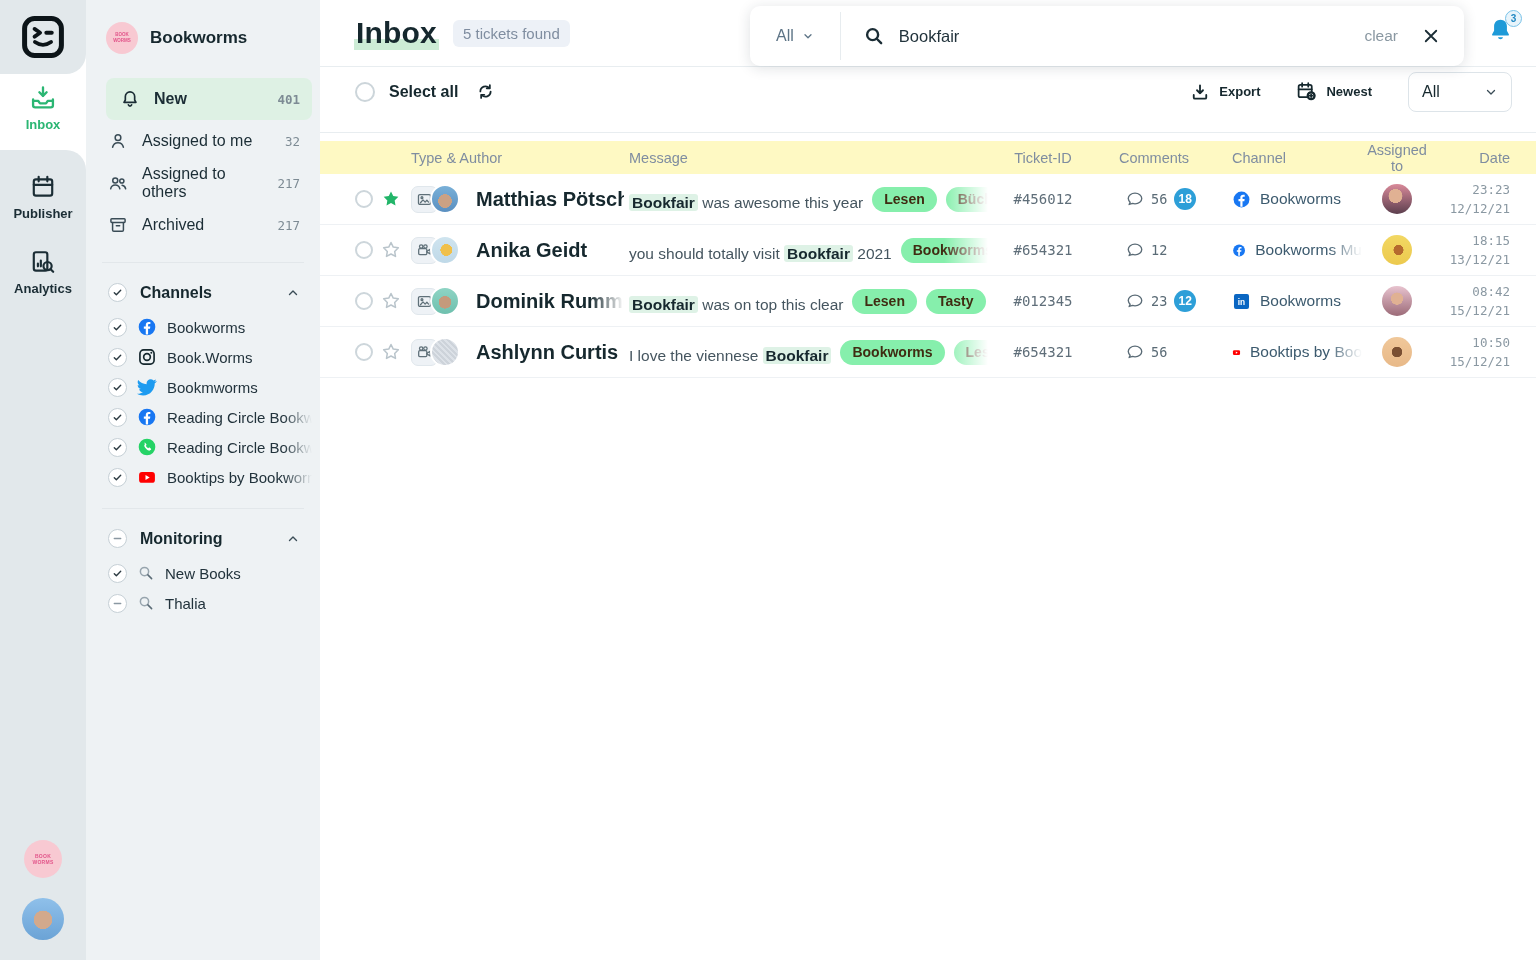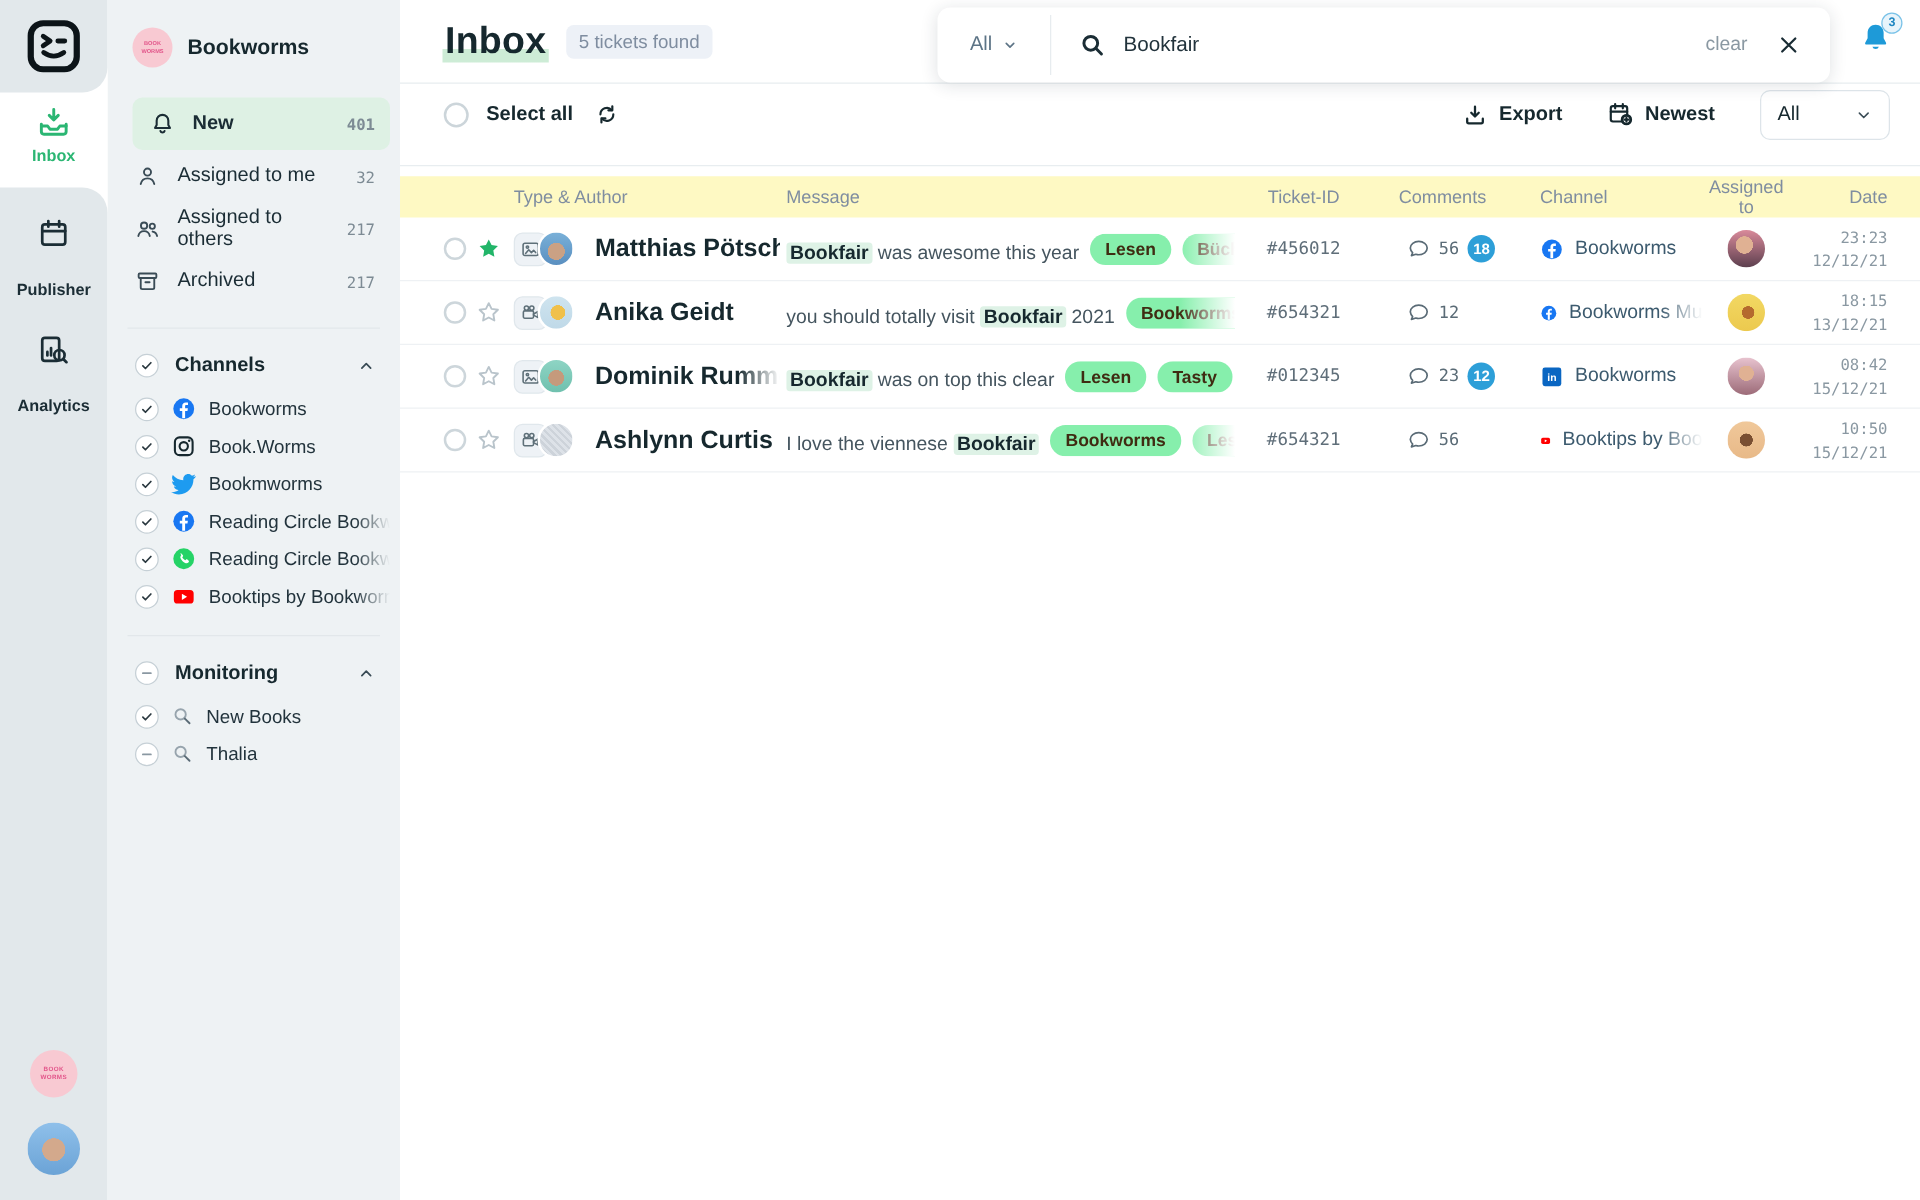--- a/index.html
+++ b/index.html
@@ -10,21 +10,21 @@
 
   
   .rail { position:relative; width:86px; flex:0 0 86px; background:#fff; z-index:2; }
   .rail-top { position:absolute; top:0; left:0; width:86px; height:74px; background:#e2e8eb;
               border-bottom-right-radius:20px; display:flex; align-items:center; justify-content:center; }
   .rail-inbox { position:absolute; top:84px; left:0; width:86px; display:flex; flex-direction:column;
                 align-items:center; gap:5px; cursor:pointer; }
   .rail-inbox .lbl { font-size:13px; font-weight:bold; color:#2bb673; }
   .rail-body { position:absolute; top:150px; bottom:0; left:0; width:86px; background:#e2e8eb;
                border-top-right-radius:20px; display:flex; flex-direction:column; align-items:center; padding:24px 0 20px; }
-  .rail-item { display:flex; flex-direction:column; align-items:center; gap:24px; cursor:pointer; margin-bottom:28px; }
+  .rail-item { display:flex; flex-direction:column; align-items:center; gap:6px; cursor:pointer; margin-bottom:28px; }
   .rail-item .lbl { font-size:13px; font-weight:bold; color:#1b2d35; }
   .brand-circle { margin-top:auto; width:38px; height:38px; border-radius:50%; background:#f8c9d2;
                   display:flex; align-items:center; justify-content:center; }
   .brand-circle span { width:26px; font-size:5px; font-weight:bold; color:#e2558a; text-align:center; line-height:1.25; letter-spacing:.3px; }
   .user-avatar { margin-top:20px; width:42px; height:42px; border-radius:50%;
     background: radial-gradient(circle at 50% 52%, #d3a98c 0 30%, rgba(0,0,0,0) 31%), linear-gradient(#8fc0ea,#6ba3d6); }
 
   
   .sidebar { width:234px; flex:0 0 234px; background:#eef2f4; padding:20px 8px 0 8px; overflow:hidden; }
   .ws-header { display:flex; align-items:center; gap:12px; padding:2px 0 24px 12px; }
@@ -63,21 +63,21 @@
   .bell-wrap { position:absolute; right:22px; top:16px; cursor:pointer; }
   .notif-badge { position:absolute; top:-6px; right:-8px; width:17px; height:17px; border-radius:50%;
                  background:#e8f4fb; border:1px solid #79c2e8; color:#1f87c2; font-size:10px; font-weight:bold;
                  display:flex; align-items:center; justify-content:center; }
 
   .toolbar { height:66px; border-bottom:1px solid #e8edf0; display:flex; align-items:center; padding:0 24px 16px 35px; }
   .sel-circle { width:20px; height:20px; border-radius:50%; border:2px solid #ccd5da; cursor:pointer; flex:0 0 20px; }
   .sel-label { font-weight:bold; font-size:16px; margin-left:14px; cursor:pointer; }
   .refresh { margin-left:18px; cursor:pointer; }
   .toolbar-right { margin-left:auto; display:flex; align-items:center; gap:36px; }
-  .tool-btn { display:flex; align-items:center; gap:9px; font-weight:bold; font-size:16px; cursor:pointer; }
+  .tool-btn { display:flex; align-items:center; gap:9px; font-weight:bold; font-size:13px; cursor:pointer; }
   .filter-select { width:104px; height:40px; border:1px solid #dde4e9; border-radius:8px; background:#fff;
                    display:flex; align-items:center; padding:0 13px; font-size:16px; cursor:pointer; }
   .filter-select .chev { margin-left:auto; }
 
   
   .grid { display:grid; grid-template-columns:26px 30px 218px 1fr 110px 112px 152px 70px 92px;
           align-items:center; padding:0 12px 0 35px; }
   .thead { margin-top:8px; background:#fef9c3; height:33px; color:#7f8da0; font-size:14.5px; }
   .th-c { text-align:center; }
   .th-chan { padding-left:22px; }

